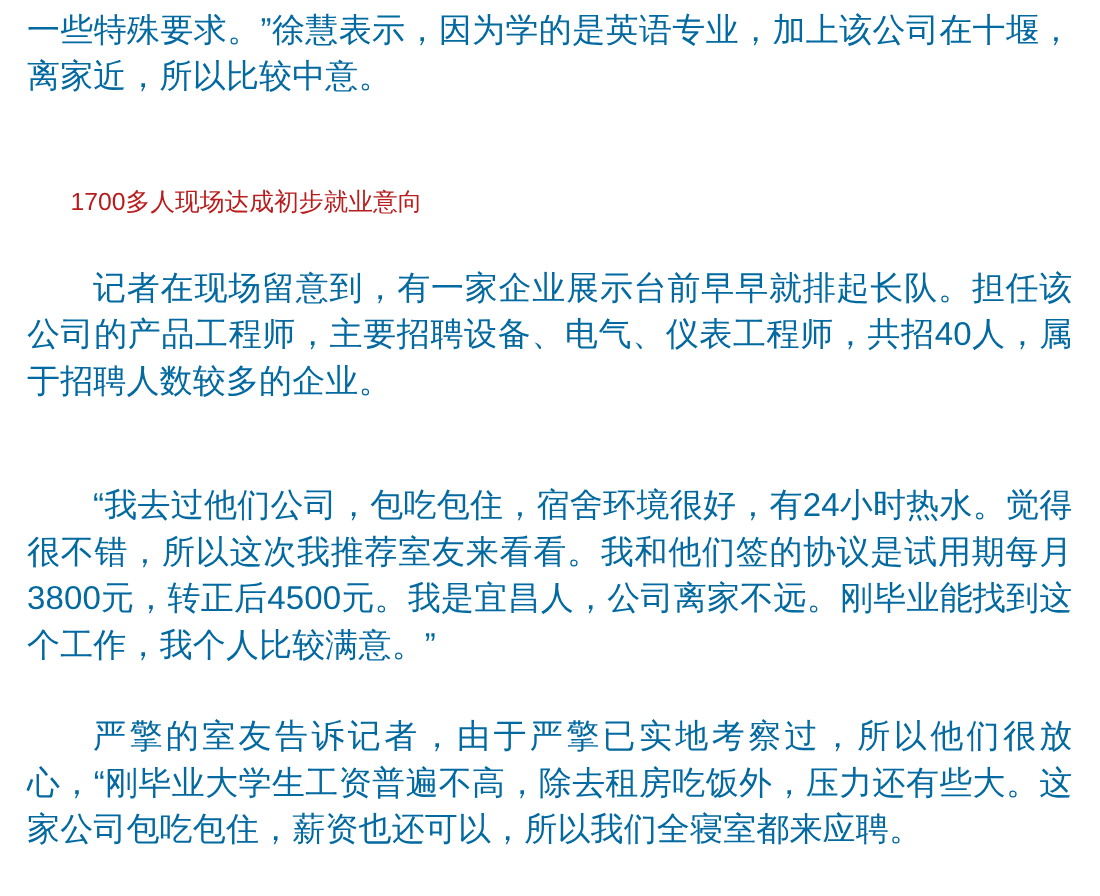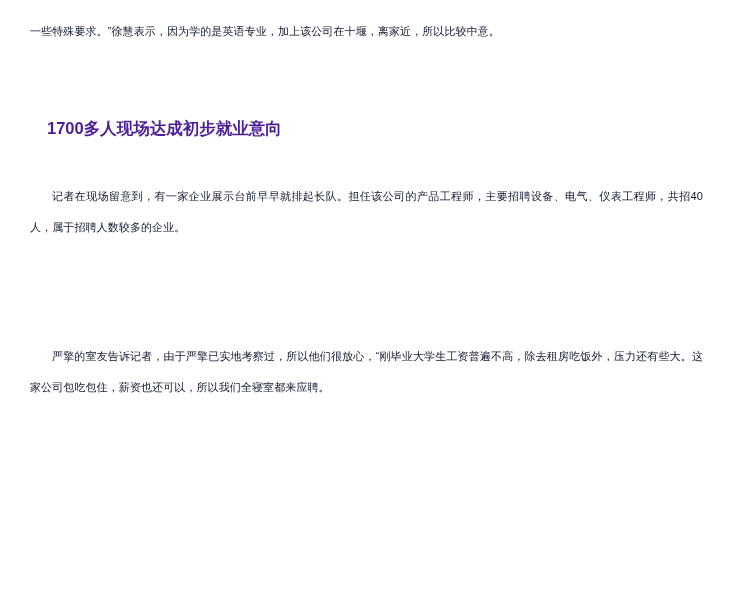--- a/index.html
+++ b/index.html
@@ -15,40 +15,40 @@
     color: #1a1a1a;
   }
   .page {
     width: 733px;
     height: 597px;
     box-sizing: border-box;
     padding: 0 14px 0 14px;
     position: relative;
   }
   .para {
-    font-size: 11px;
+    font-size: 22px;
     line-height: 31px;
     text-align: justify;
     text-justify: inter-ideograph;
-    margin: 16px;
+    margin: 4px;
     letter-spacing: 0.1px;
-    color: #0f172a;
+    color: #0369a1;
   }
   .para.indent {
     text-indent: 2em;
   }
   .gap-md { height: 22px; }
   .gap-lg { height: 28px; }
   .heading {
     font-size: 16.5px;
     line-height: 30px;
-    font-weight: bold;
+    font-weight: normal;
     text-indent: 2em;
     margin: 0;
-    color: #4c1d95;
+    color: #b91c1c;
   }
   .first-line {
     
   }
 </style>
 </head>
 <body>
 
 <div class="page">
 
@@ -63,18 +63,19 @@
 
   <div class="gap-md"></div>
 
   <p class="para indent">记者在现场留意到，有一家企业展示台前早早就排起长队。担任该公司的产品工程师，主要招聘设备、电气、仪表工程师，共招40人，属于招聘人数较多的企业。</p>
 
   <div class="gap-md"></div>
 
 
   <div class="gap-md"></div>
 
+  <p class="para indent">“我去过他们公司，包吃包住，宿舍环境很好，有24小时热水。觉得很不错，所以这次我推荐室友来看看。我和他们签的协议是试用期每月3800元，转正后4500元。我是宜昌人，公司离家不远。刚毕业能找到这个工作，我个人比较满意。”</p>
 
   <div class="gap-md"></div>
 
   <p class="para indent">严擎的室友告诉记者，由于严擎已实地考察过，所以他们很放心，“刚毕业大学生工资普遍不高，除去租房吃饭外，压力还有些大。这家公司包吃包住，薪资也还可以，所以我们全寝室都来应聘。</p>
 
 </div>
 
 </body></html>

